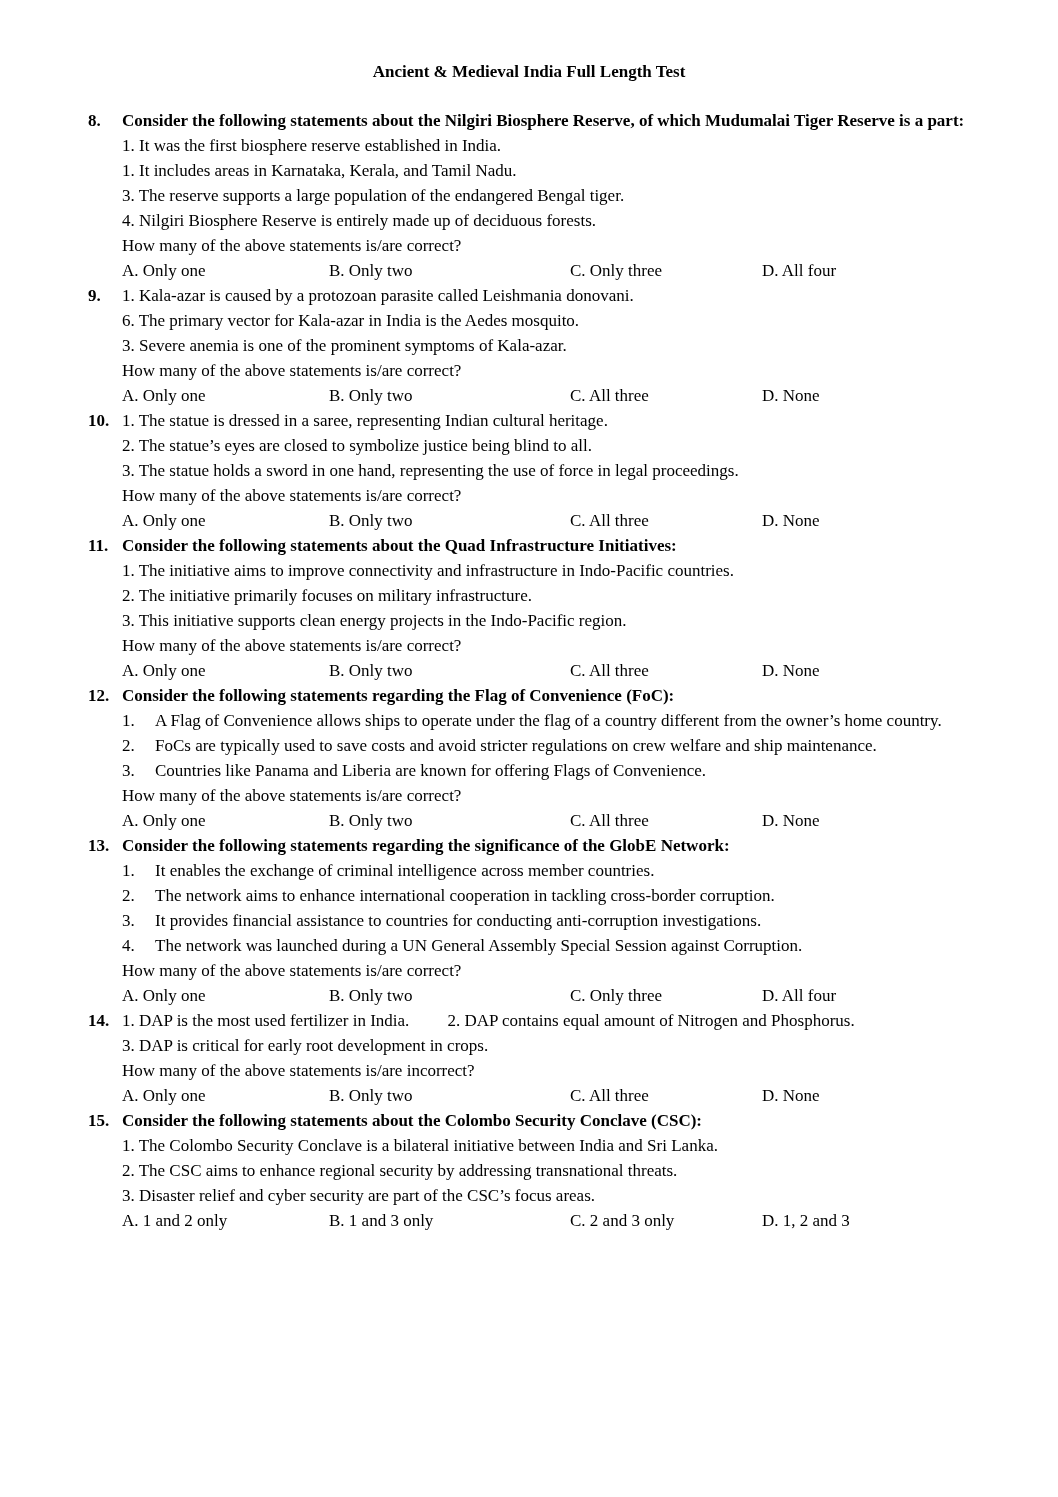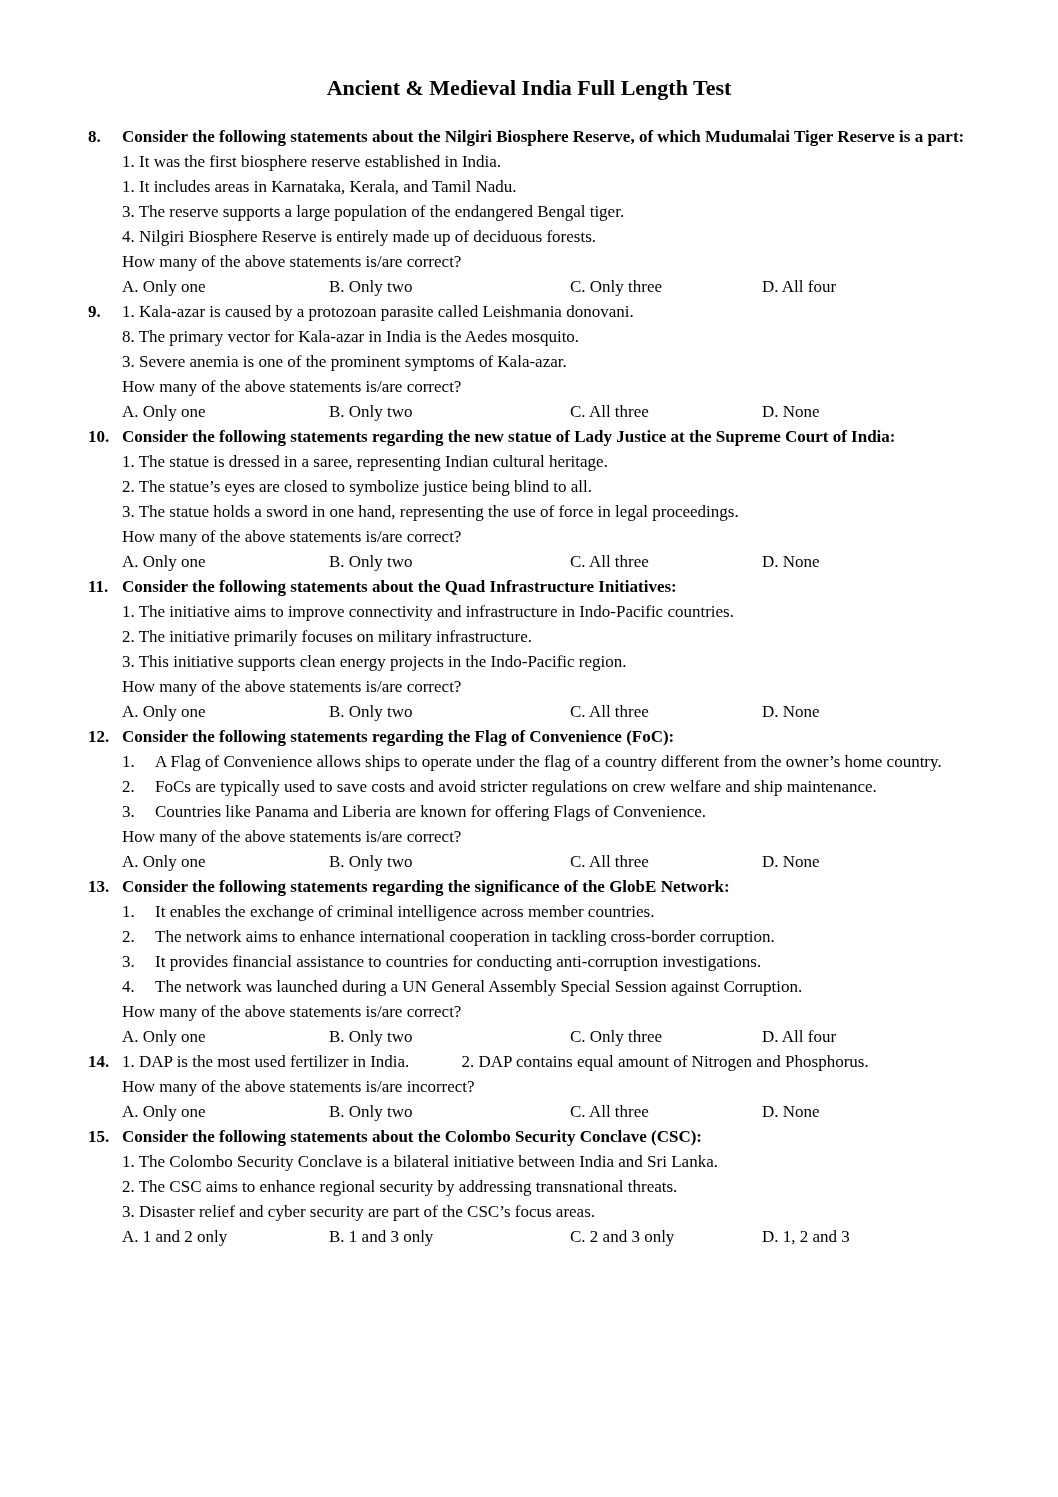--- a/index.html
+++ b/index.html
@@ -12,34 +12,34 @@
     background: #ffffff;
     color: #000000;
     font-family: "Liberation Serif", "DejaVu Serif", serif;
     font-size: 17px;
     line-height: 25px;
     overflow: hidden;
   }
   .title {
     text-align: center;
     font-weight: bold;
-    font-size: 22px;
+    font-size: 17px;
     line-height: 30px;
-    margin: 16px 0 21px 0;
+    margin: 0 0 21px 0;
   }
   .q { display: flex; }
   .qnum { flex: 0 0 34px; width: 34px; font-weight: bold; }
   .qbody { flex: 1 1 auto; min-width: 0; }
   .qheader { font-weight: bold; text-align: justify; }
   .stmt { }
   .stmt.hang { display: flex; }
   .snum { flex: 0 0 33px; width: 33px; }
   .stext { flex: 1 1 auto; min-width: 0; }
   .stext.justify { text-align: justify; }
-  .stmt.pair .second { margin-left: 52px; }
+  .stmt.pair .second { margin-left: 38px; }
   .opts { display: grid; grid-template-columns: 207px 241px 192px 1fr; }
   .opt { white-space: nowrap; }
 </style>
 </head>
 <body>
 
 <div class="page">
   <h1 class="title">Ancient &amp; Medieval India Full Length Test</h1>
   <div>
       <div class="q">
@@ -56,35 +56,34 @@
             <span class="opt">B. Only two</span>
             <span class="opt">C. Only three</span>
             <span class="opt">D. All four</span>
           </div>
         </div>
       </div>
       <div class="q">
         <div class="qnum">9.</div>
         <div class="qbody">
           <div class="stmt">1. Kala-azar is caused by a protozoan parasite called Leishmania donovani.</div>
-          <div class="stmt">8. The primary vector for Kala-azar in India is the Aedes mosquito.</div>
+          <div class="stmt">6. The primary vector for Kala-azar in India is the Aedes mosquito.</div>
           <div class="stmt">3. Severe anemia is one of the prominent symptoms of Kala-azar.</div>
           <div class="qline">How many of the above statements is/are correct?</div>
           <div class="opts">
             <span class="opt">A. Only one</span>
             <span class="opt">B. Only two</span>
             <span class="opt">C. All three</span>
             <span class="opt">D. None</span>
           </div>
         </div>
       </div>
       <div class="q">
         <div class="qnum">10.</div>
         <div class="qbody">
-          <div class="qheader">Consider the following statements regarding the new statue of Lady Justice at the Supreme Court of India:</div>
           <div class="stmt">1. The statue is dressed in a saree, representing Indian cultural heritage.</div>
           <div class="stmt">2. The statue’s eyes are closed to symbolize justice being blind to all.</div>
           <div class="stmt">3. The statue holds a sword in one hand, representing the use of force in legal proceedings.</div>
           <div class="qline">How many of the above statements is/are correct?</div>
           <div class="opts">
             <span class="opt">A. Only one</span>
             <span class="opt">B. Only two</span>
             <span class="opt">C. All three</span>
             <span class="opt">D. None</span>
           </div>
@@ -157,20 +156,21 @@
             <span class="opt">B. Only two</span>
             <span class="opt">C. Only three</span>
             <span class="opt">D. All four</span>
           </div>
         </div>
       </div>
       <div class="q">
         <div class="qnum">14.</div>
         <div class="qbody">
           <div class="stmt pair"><span class="first">1. DAP is the most used fertilizer in India.</span><span class="second">2. DAP contains equal amount of Nitrogen and Phosphorus.</span></div>
+          <div class="stmt">3. DAP is critical for early root development in crops.</div>
           <div class="qline">How many of the above statements is/are incorrect?</div>
           <div class="opts">
             <span class="opt">A. Only one</span>
             <span class="opt">B. Only two</span>
             <span class="opt">C. All three</span>
             <span class="opt">D. None</span>
           </div>
         </div>
       </div>
       <div class="q">

